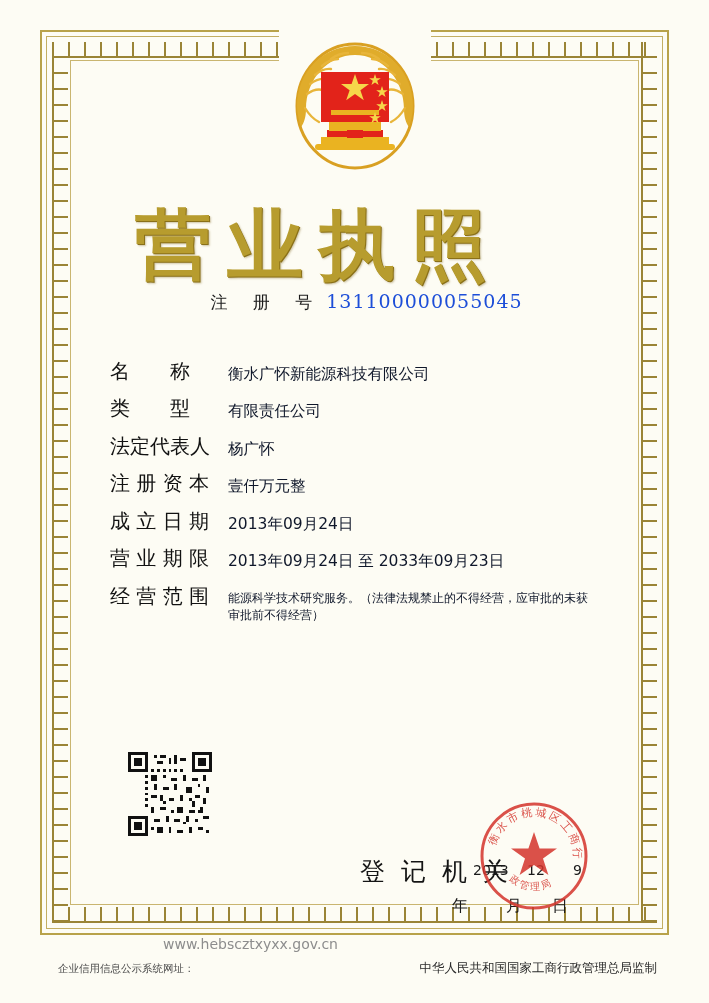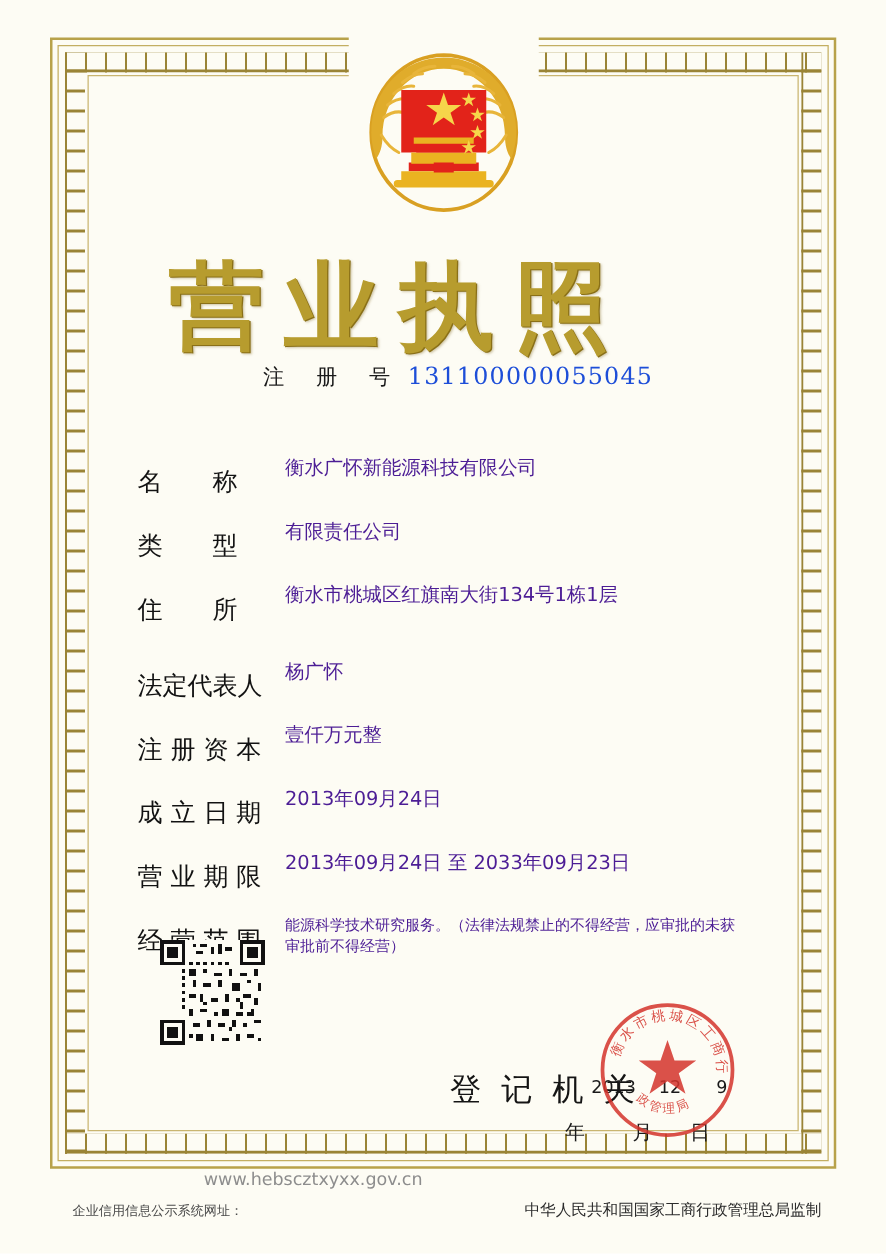--- a/index.html
+++ b/index.html
@@ -144,27 +144,26 @@
     align-items: flex-start;
     margin-bottom: 10px;
   }
   .f-label {
     width: 118px;
     flex: 0 0 118px;
     font-family: "DejaVu Serif", "Liberation Serif", serif;
     font-size: 20px;
     color: #121212;
     white-space: nowrap;
-    margin-top: 14px;
   }
   .f-value {
     flex: 1 1 auto;
     font-family: "DejaVu Sans", "Liberation Sans", sans-serif;
     font-size: 15.5px;
-    color: #4c1d95;
+    color: #0f172a;
     line-height: 1.45;
     padding-top: 5px;
   }
   .f-value.small {
     font-size: 12px;
     line-height: 1.45;
     padding-top: 7px;
   }
   .gap-after { margin-bottom: 20px; }
 
@@ -324,24 +323,20 @@
     <div class="field-row">
       <div class="f-label">名　　称</div>
       <div class="f-value">衡水广怀新能源科技有限公司</div>
     </div>
 
     <div class="field-row">
       <div class="f-label">类　　型</div>
       <div class="f-value">有限责任公司</div>
     </div>
 
-    <div class="field-row gap-after">
-      <div class="f-label">住　　所</div>
-      <div class="f-value">衡水市桃城区红旗南大街134号1栋1层</div>
-    </div>
 
     <div class="field-row">
       <div class="f-label">法定代表人</div>
       <div class="f-value">杨广怀</div>
     </div>
 
     <div class="field-row">
       <div class="f-label">注 册 资 本</div>
       <div class="f-value">壹仟万元整</div>
     </div>

